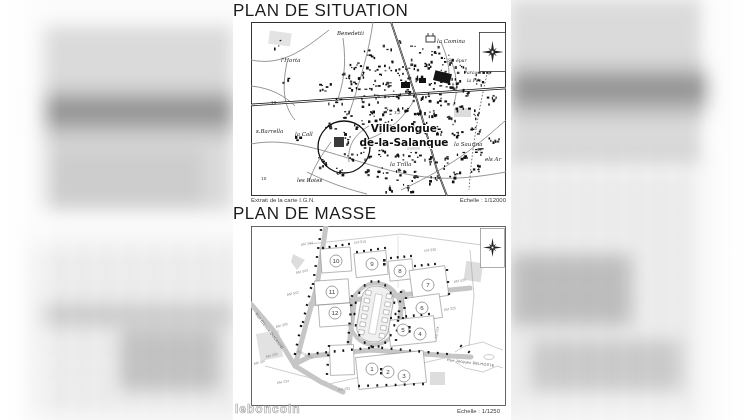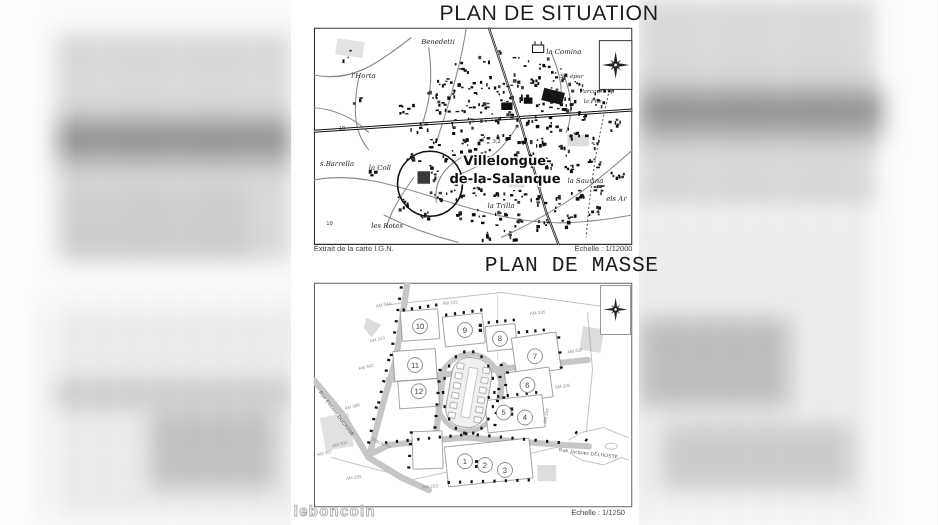--- a/index.html
+++ b/index.html
@@ -13,23 +13,23 @@
   .tex-map{background:
      repeating-linear-gradient(90deg, rgba(0,0,0,.20) 0 6px, rgba(0,0,0,.02) 6px 15px),
      repeating-linear-gradient(0deg, rgba(0,0,0,.14) 0 5px, rgba(0,0,0,0) 5px 17px);}
   .tex-band{background:linear-gradient(180deg, rgba(0,0,0,0), rgba(0,0,0,.38) 45%, rgba(0,0,0,.05));}
   .tex-vert{background:repeating-linear-gradient(90deg, rgba(0,0,0,.13) 0 9px, rgba(0,0,0,0) 9px 24px);}
   .tex-rows{background:repeating-linear-gradient(0deg, rgba(0,0,0,.10) 0 7px, rgba(0,0,0,0) 7px 22px);}
   .fade-l{position:absolute;inset:0;background:linear-gradient(90deg,#fff 0%,rgba(255,255,255,0) 26%);}
   .fade-r{position:absolute;inset:0;background:linear-gradient(270deg,#fff 0%,rgba(255,255,255,0) 22%);}
   
   .panel{position:absolute;left:233px;top:0;width:278px;height:420px;background:#fff;}
-  .plan-title{position:absolute;left:16px;width:278px;text-align:right;font-size:17px;letter-spacing:.5px;color:#1c1c1c;}
+  .plan-title{position:absolute;left:0;width:278px;text-align:left;font-size:17px;letter-spacing:.5px;color:#1c1c1c;}
   .t1{top:1px;}
-  .t2{top:204px;font-family:Liberation Mono, monospace;}
+  .t2{top:204px;}
   .cap-row{position:absolute;left:18px;width:255px;display:flex;justify-content:space-between;font-size:6px;color:#444;}
   .c1{top:197px;}
   .c2{top:408px;justify-content:flex-end;padding-right:6px;box-sizing:border-box;}
   svg{position:absolute;display:block;}
   .map-label{font-family:"DejaVu Serif",serif;font-style:italic;font-size:5.5px;fill:#1a1a1a;}
   .map-label-sm{font-family:"DejaVu Serif",serif;font-style:italic;font-size:4.6px;fill:#222;}
   .spot-num{font-family:"DejaVu Sans",sans-serif;font-size:4.2px;fill:#333;font-style:normal;}
   .town-name{font-family:"DejaVu Sans",sans-serif;font-weight:bold;font-size:10.5px;fill:#0d0d0d;paint-order:stroke;stroke:#ffffff;stroke-width:2.2px;}
   .parcel-label{font-size:3.6px;fill:#909090;}
   .street-label{font-size:3.8px;fill:#555;letter-spacing:.2px;}

